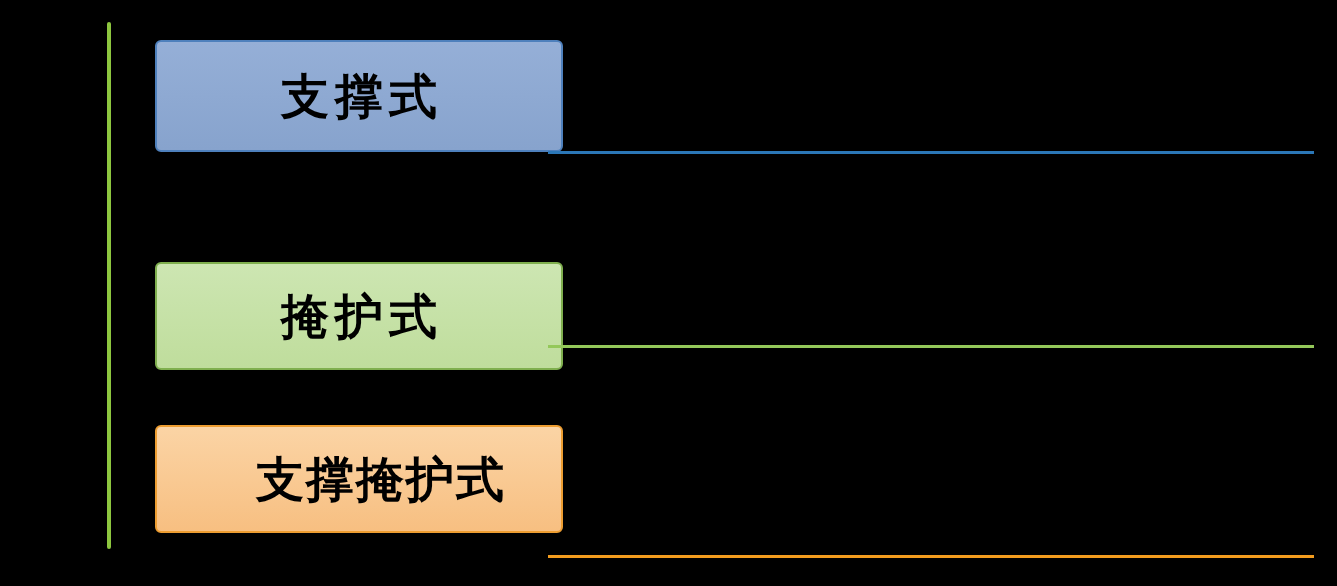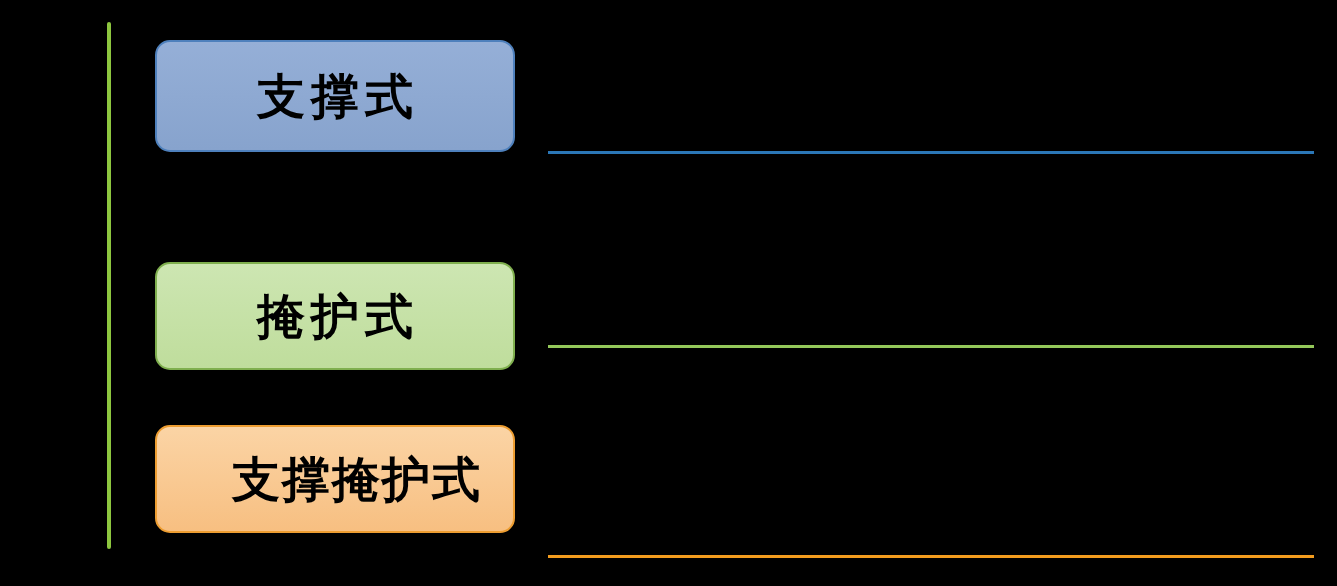--- a/index.html
+++ b/index.html
@@ -22,23 +22,23 @@
     position: absolute;
     left: 107px;
     top: 22px;
     width: 4px;
     height: 527px;
     border-radius: 2px;
   }
   .node-box {
     position: absolute;
     left: 155px;
-    width: 360px;
+    width: 408px;
     border: 2px solid;
-    border-radius: 15px;
+    border-radius: 6px;
     box-sizing: border-box;
     display: flex;
     align-items: center;
     justify-content: center;
   }
   .node-box .node-label {
     color: #000000;
     font-weight: bold;
     font-size: 48px;
     line-height: 1;

